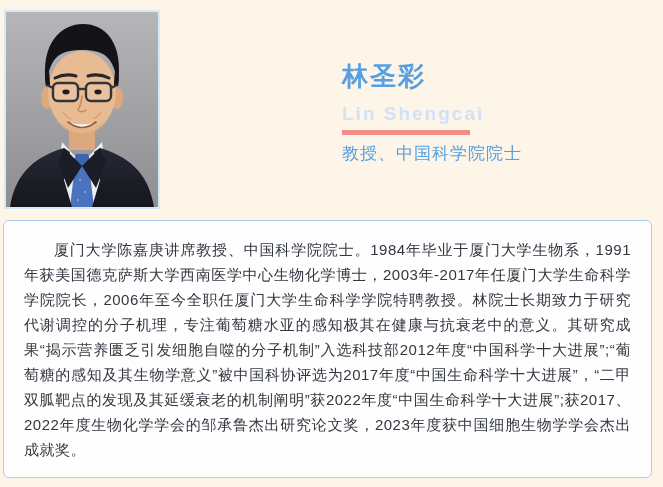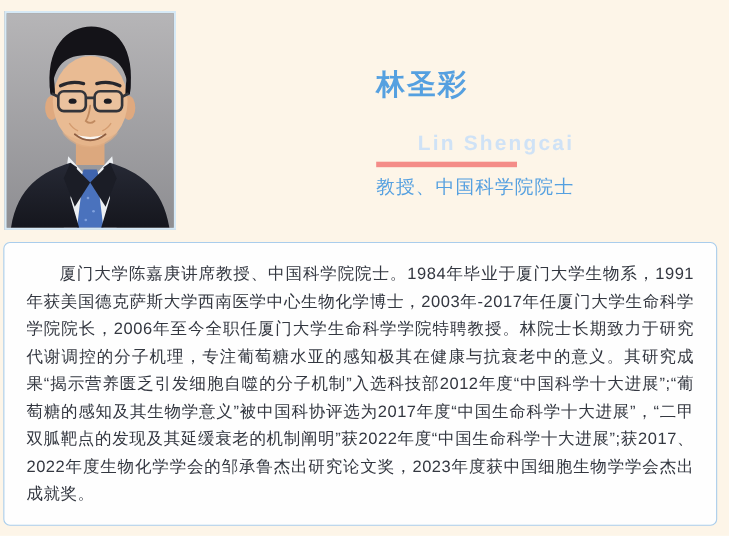--- a/index.html
+++ b/index.html
@@ -31,23 +31,23 @@
   }
   .photo-frame svg{display:block;}
   .profile-info{
     position:absolute;left:342px;top:62px;
   }
   .profile-name{
     font-size:26px;line-height:28px;font-weight:bold;
     color:var(--accent-blue);letter-spacing:2px;
   }
   .profile-pinyin{
-    margin-top:31px;
+    margin-top:14px;
     font-size:19px;line-height:20px;font-weight:bold;
-    color:var(--pinyin-blue);letter-spacing:2px;text-align:right;
+    color:var(--pinyin-blue);letter-spacing:2px;
   }
   .profile-divider{
     margin-top:6px;width:128px;height:5px;
     background:var(--divider-red);
   }
   .profile-title{
     margin-top:11px;
     font-size:17px;line-height:18px;
     color:var(--accent-blue);letter-spacing:1px;font-family:Liberation Mono, monospace;
   }

